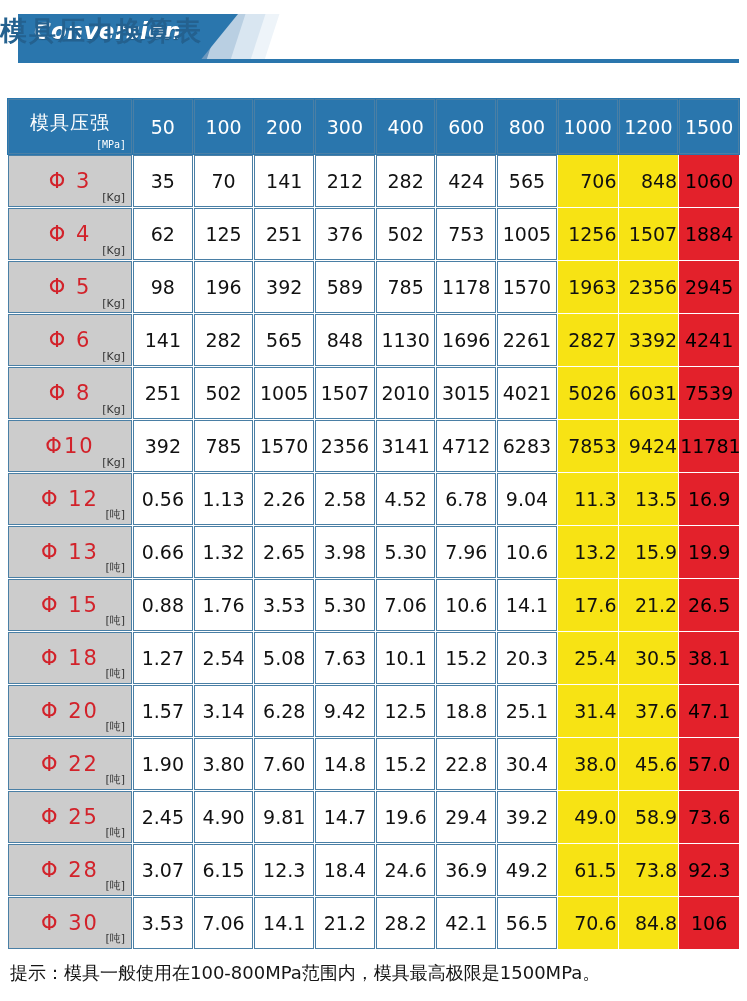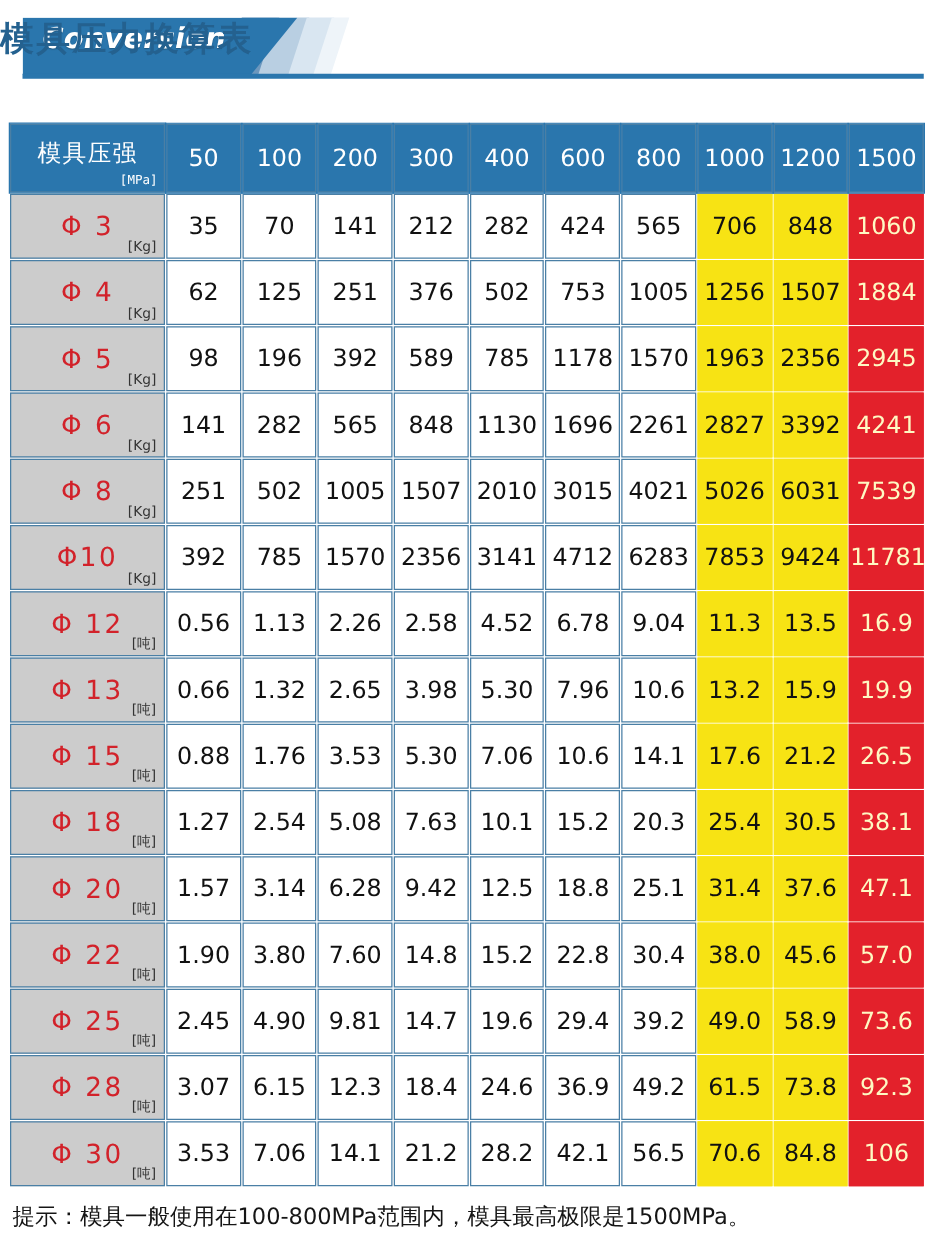--- a/index.html
+++ b/index.html
@@ -156,24 +156,25 @@
   td.val {
     background: #ffffff;
     color: #111111;
     font-size: 19px;
     border: 1px solid #5b88ab;
   }
   td.val.hi-yellow {
     background: #f7e314;
     color: #111111;
     border: 1px solid #f7e314;
+    text-align: right;
   }
   td.val.hi-red {
     background: #e3212b;
-    color: #fef9c3;
+    color: #000000;
     border: 1px solid #e3212b;
   }
 
   
   .footer-note {
     margin: 11px 0 0 10px;
     font-family: "DejaVu Sans", sans-serif;
     font-size: 18px;
     color: #151515;
     letter-spacing: 0px;

